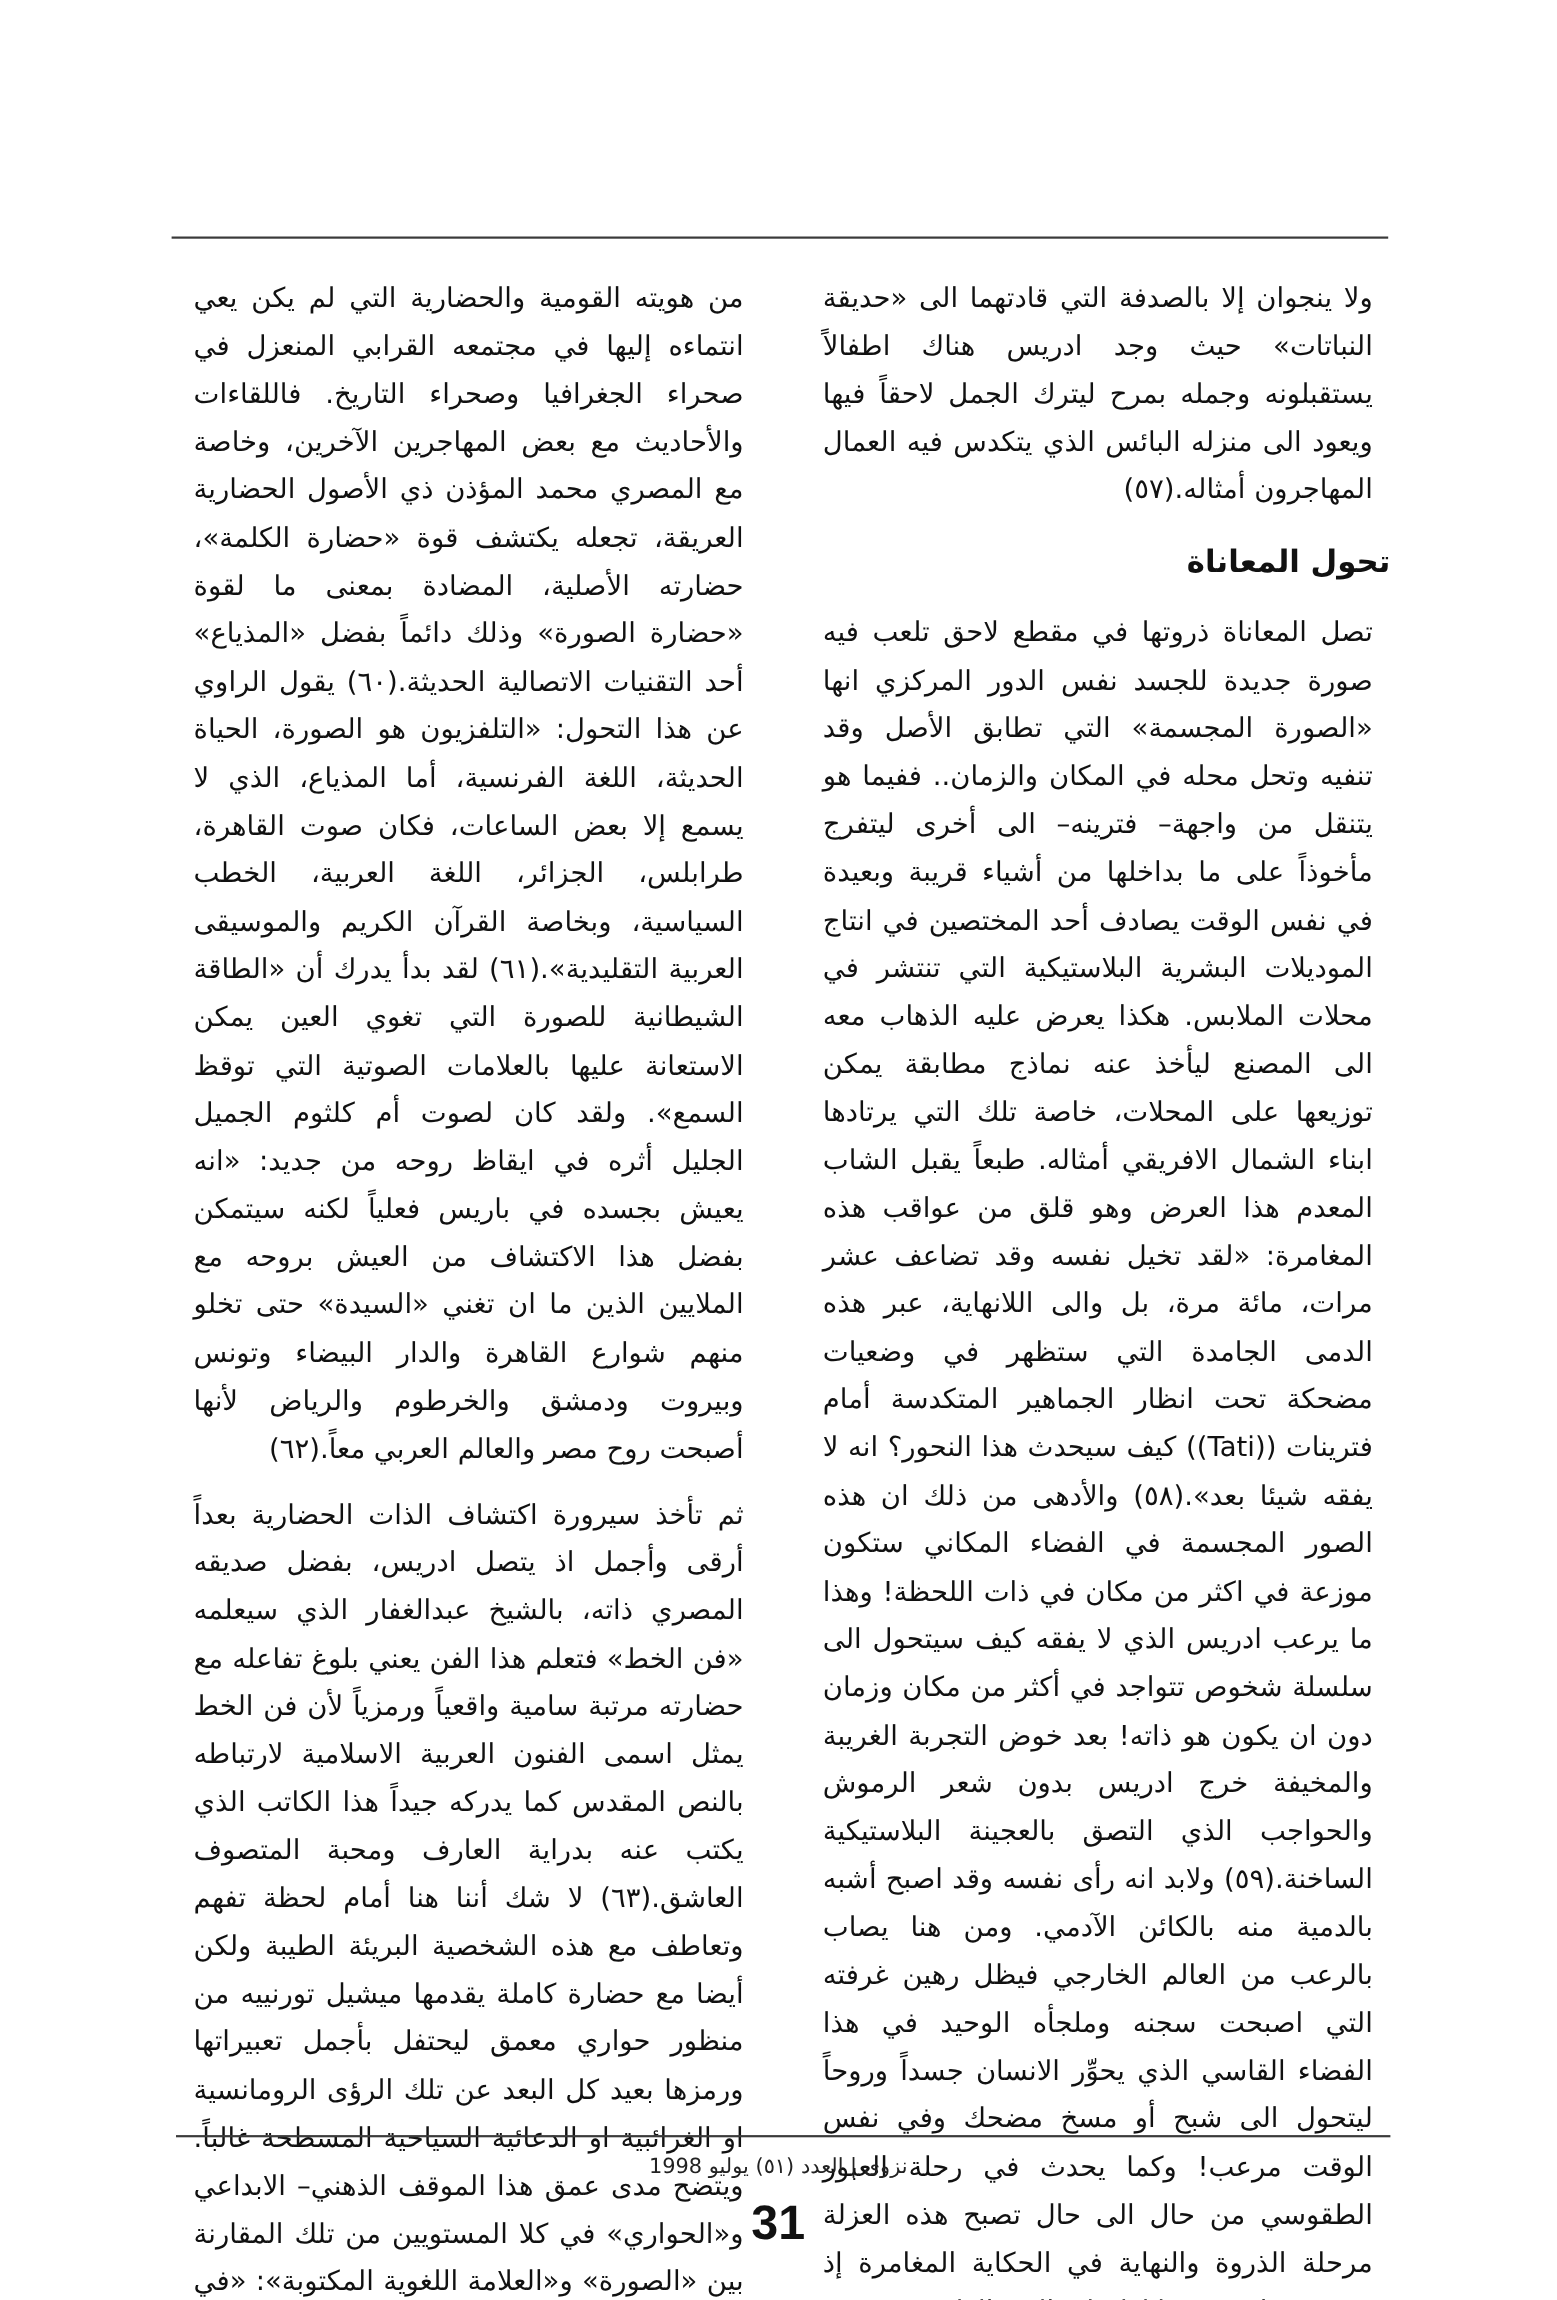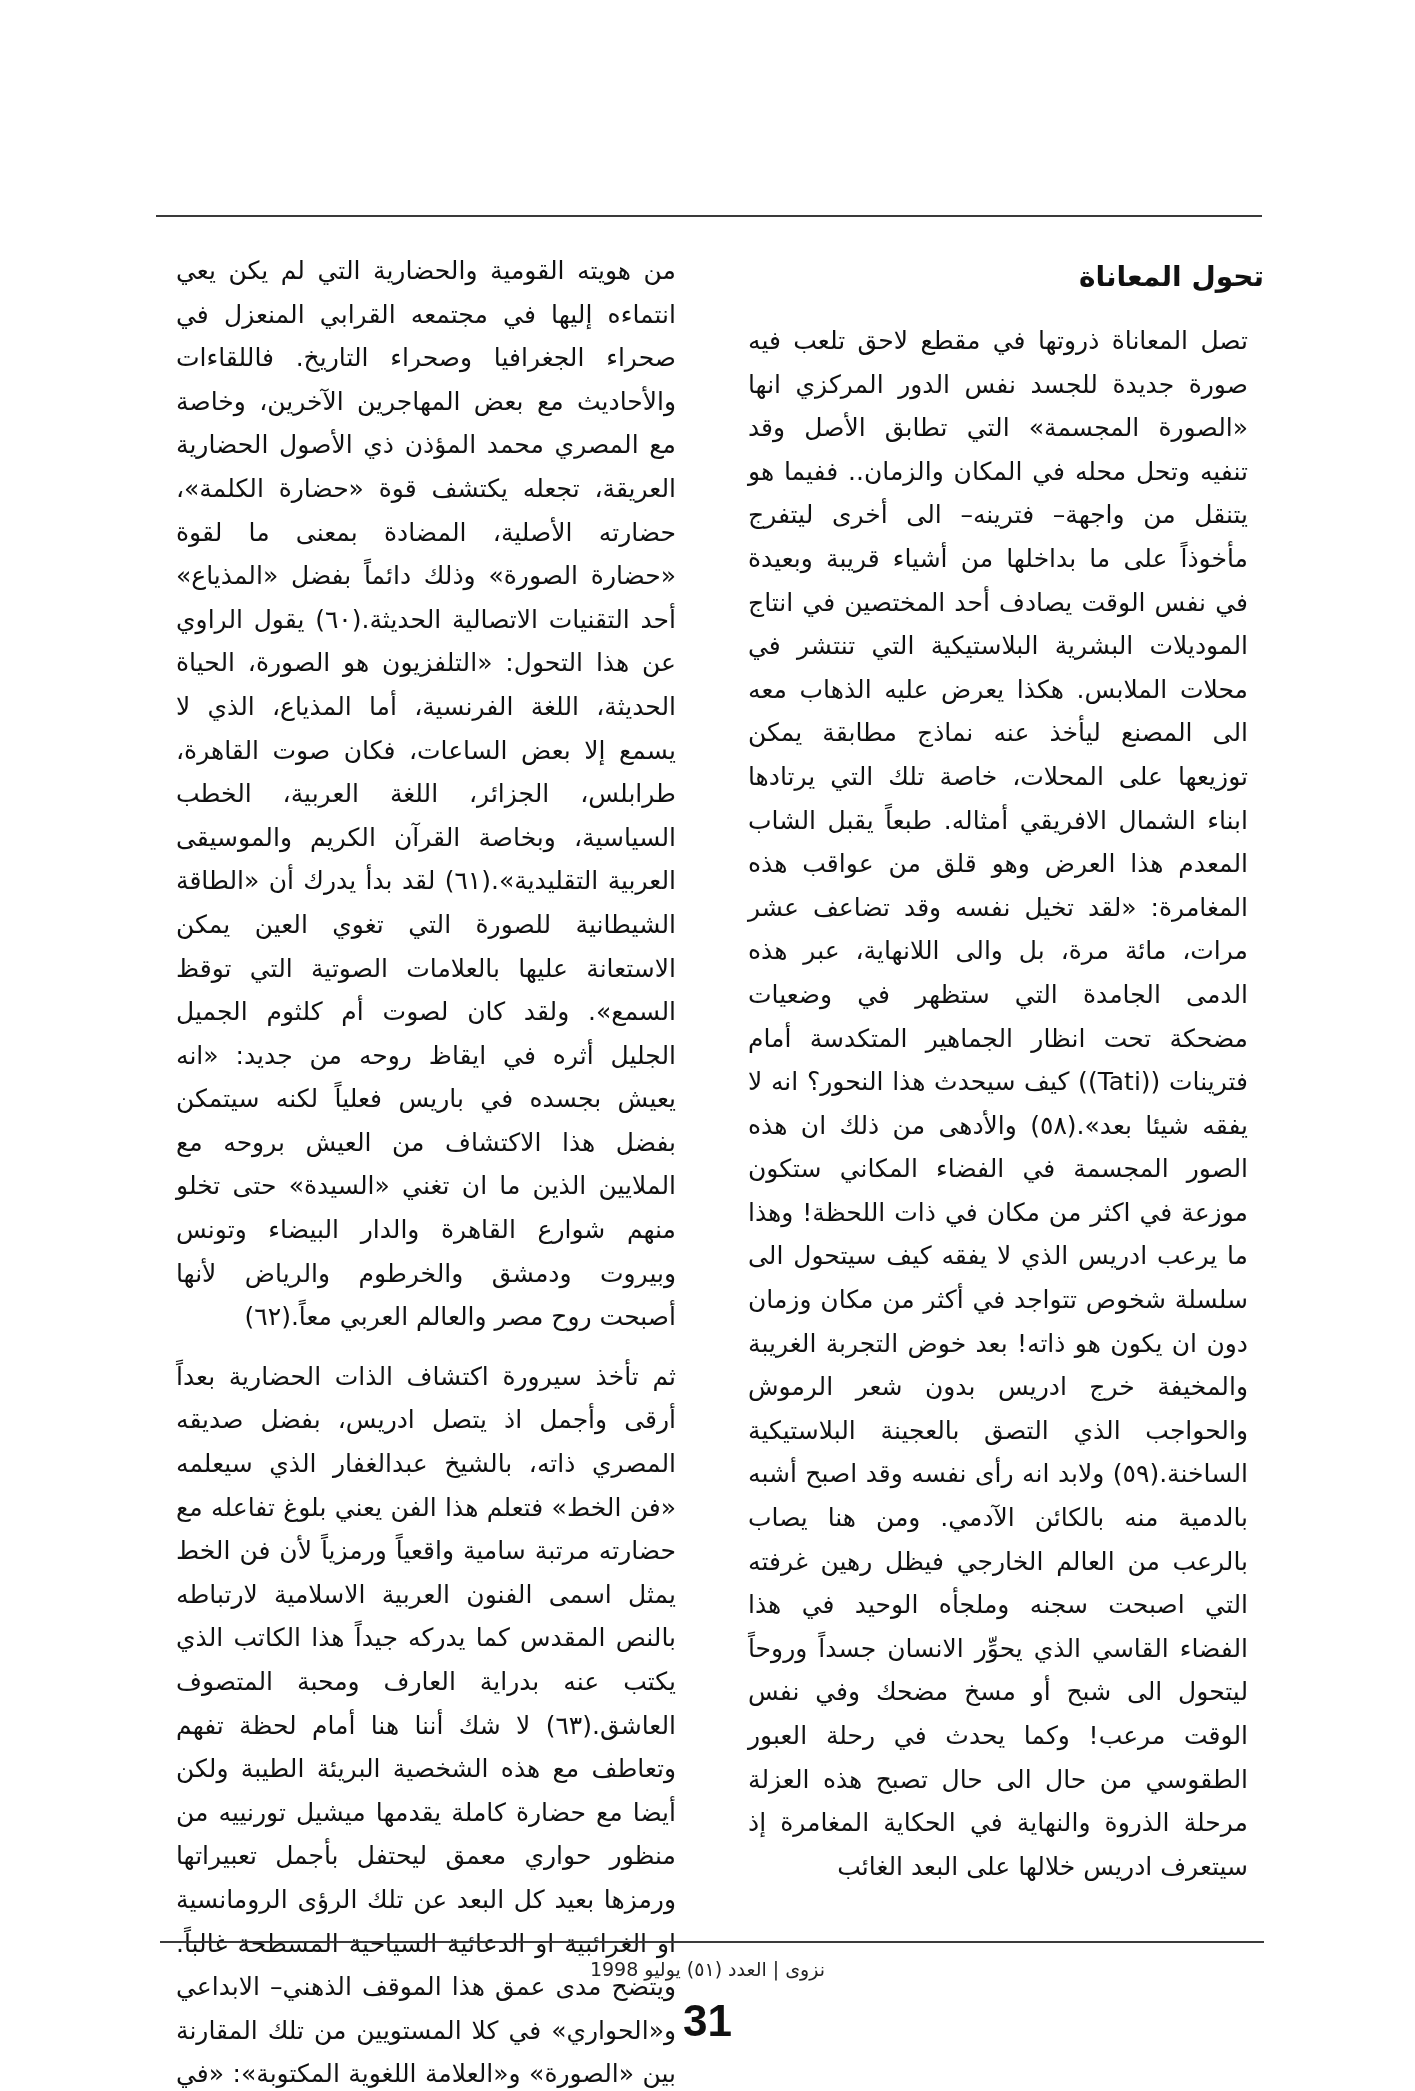--- a/index.html
+++ b/index.html
@@ -67,20 +67,21 @@
       font-family: "Liberation Sans", sans-serif;
       direction: ltr;
     }
   </style>
 </head>
 <body>
 
 <div class="rule rule-top"></div>
 
 <div class="column col-right">
+  <p>ولا ينجوان إلا بالصدفة التي قادتهما الى «حديقة النباتات» حيث وجد ادريس هناك اطفالاً يستقبلونه وجمله بمرح ليترك الجمل لاحقاً فيها ويعود الى منزله البائس الذي يتكدس فيه العمال المهاجرون أمثاله.(٥٧)</p>
   <h2 class="section-heading">تحول المعاناة</h2>
   <p>تصل المعاناة ذروتها في مقطع لاحق تلعب فيه صورة جديدة للجسد نفس الدور المركزي انها «الصورة المجسمة» التي تطابق الأصل وقد تنفيه وتحل محله في المكان والزمان.. ففيما هو يتنقل من واجهة– فترينه– الى أخرى ليتفرج مأخوذاً على ما بداخلها من أشياء قريبة وبعيدة في نفس الوقت يصادف أحد المختصين في انتاج الموديلات البشرية البلاستيكية التي تنتشر في محلات الملابس. هكذا يعرض عليه الذهاب معه الى المصنع ليأخذ عنه نماذج مطابقة يمكن توزيعها على المحلات، خاصة تلك التي يرتادها ابناء الشمال الافريقي أمثاله. طبعاً يقبل الشاب المعدم هذا العرض وهو قلق من عواقب هذه المغامرة: «لقد تخيل نفسه وقد تضاعف عشر مرات، مائة مرة، بل والى اللانهاية، عبر هذه الدمى الجامدة التي ستظهر في وضعيات مضحكة تحت انظار الجماهير المتكدسة أمام فترينات ((Tati)) كيف سيحدث هذا النحور؟ انه لا يفقه شيئا بعد».(٥٨) والأدهى من ذلك ان هذه الصور المجسمة في الفضاء المكاني ستكون موزعة في اكثر من مكان في ذات اللحظة! وهذا ما يرعب ادريس الذي لا يفقه كيف سيتحول الى سلسلة شخوص تتواجد في أكثر من مكان وزمان دون ان يكون هو ذاته! بعد خوض التجربة الغريبة والمخيفة خرج ادريس بدون شعر الرموش والحواجب الذي التصق بالعجينة البلاستيكية الساخنة.(٥٩) ولابد انه رأى نفسه وقد اصبح أشبه بالدمية منه بالكائن الآدمي. ومن هنا يصاب بالرعب من العالم الخارجي فيظل رهين غرفته التي اصبحت سجنه وملجأه الوحيد في هذا الفضاء القاسي الذي يحوِّر الانسان جسداً وروحاً ليتحول الى شبح أو مسخ مضحك وفي نفس الوقت مرعب! وكما يحدث في رحلة العبور الطقوسي من حال الى حال تصبح هذه العزلة مرحلة الذروة والنهاية في الحكاية المغامرة إذ سيتعرف ادريس خلالها على البعد الغائب</p>
 </div>
 
 <div class="column col-left">
   <p>من هويته القومية والحضارية التي لم يكن يعي انتماءه إليها في مجتمعه القرابي المنعزل في صحراء الجغرافيا وصحراء التاريخ. فاللقاءات والأحاديث مع بعض المهاجرين الآخرين، وخاصة مع المصري محمد المؤذن ذي الأصول الحضارية العريقة، تجعله يكتشف قوة «حضارة الكلمة»، حضارته الأصلية، المضادة بمعنى ما لقوة «حضارة الصورة» وذلك دائماً بفضل «المذياع» أحد التقنيات الاتصالية الحديثة.(٦٠) يقول الراوي عن هذا التحول: «التلفزيون هو الصورة، الحياة الحديثة، اللغة الفرنسية، أما المذياع، الذي لا يسمع إلا بعض الساعات، فكان صوت القاهرة، طرابلس، الجزائر، اللغة العربية، الخطب السياسية، وبخاصة القرآن الكريم والموسيقى العربية التقليدية».(٦١) لقد بدأ يدرك أن «الطاقة الشيطانية للصورة التي تغوي العين يمكن الاستعانة عليها بالعلامات الصوتية التي توقظ السمع». ولقد كان لصوت أم كلثوم الجميل الجليل أثره في ايقاظ روحه من جديد: «انه يعيش بجسده في باريس فعلياً لكنه سيتمكن بفضل هذا الاكتشاف من العيش بروحه مع الملايين الذين ما ان تغني «السيدة» حتى تخلو منهم شوارع القاهرة والدار البيضاء وتونس وبيروت ودمشق والخرطوم والرياض لأنها أصبحت روح مصر والعالم العربي معاً.(٦٢)</p>
   <p>ثم تأخذ سيرورة اكتشاف الذات الحضارية بعداً أرقى وأجمل اذ يتصل ادريس، بفضل صديقه المصري ذاته، بالشيخ عبدالغفار الذي سيعلمه «فن الخط» فتعلم هذا الفن يعني بلوغ تفاعله مع حضارته مرتبة سامية واقعياً ورمزياً لأن فن الخط يمثل اسمى الفنون العربية الاسلامية لارتباطه بالنص المقدس كما يدركه جيداً هذا الكاتب الذي يكتب عنه بدراية العارف ومحبة المتصوف العاشق.(٦٣) لا شك أننا هنا أمام لحظة تفهم وتعاطف مع هذه الشخصية البريئة الطيبة ولكن أيضا مع حضارة كاملة يقدمها ميشيل تورنييه من منظور حواري معمق ليحتفل بأجمل تعبيراتها ورمزها بعيد كل البعد عن تلك الرؤى الرومانسية او الغرائبية او الدعائية السياحية المسطحة غالباً. ويتضح مدى عمق هذا الموقف الذهني– الابداعي و«الحواري» في كلا المستويين من تلك المقارنة بين «الصورة» و«العلامة اللغوية المكتوبة»: «في الحقيقة ان الصورة هي أفيون الغرب فالعلامة هي الروح والصورة هي المادة، أما فن</p>
 </div>
 
 <div class="rule rule-bottom"></div>

